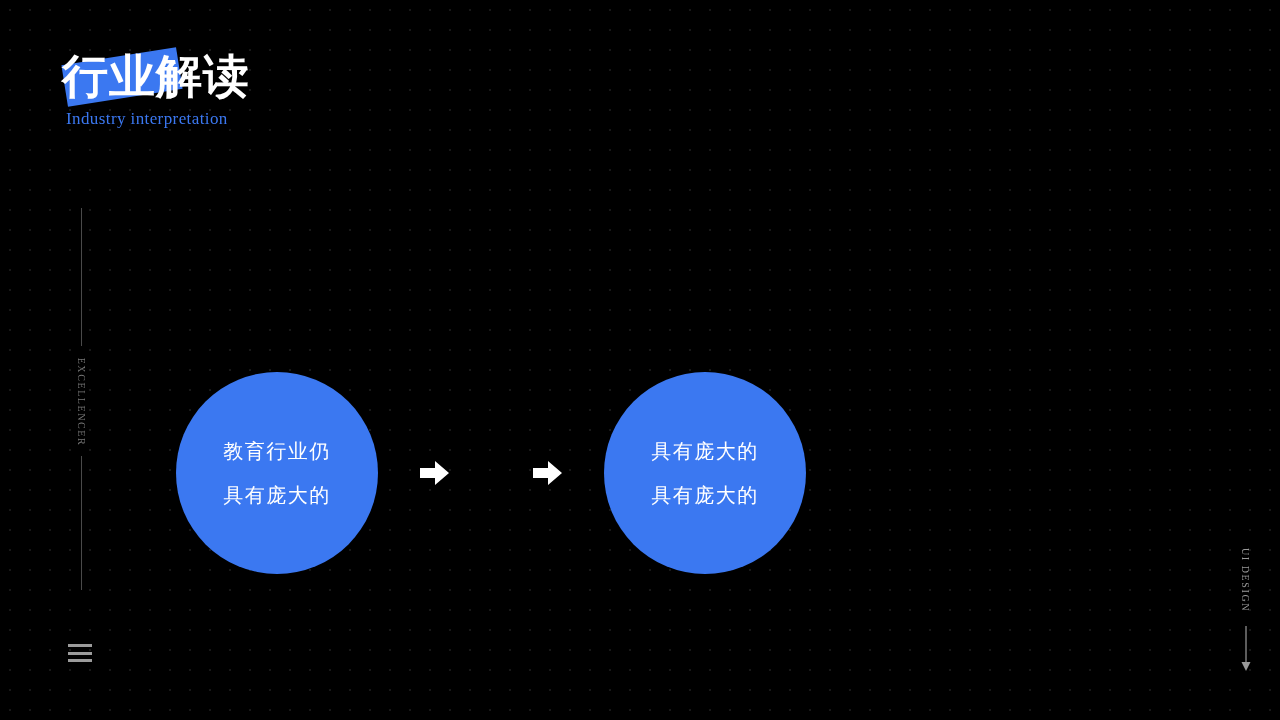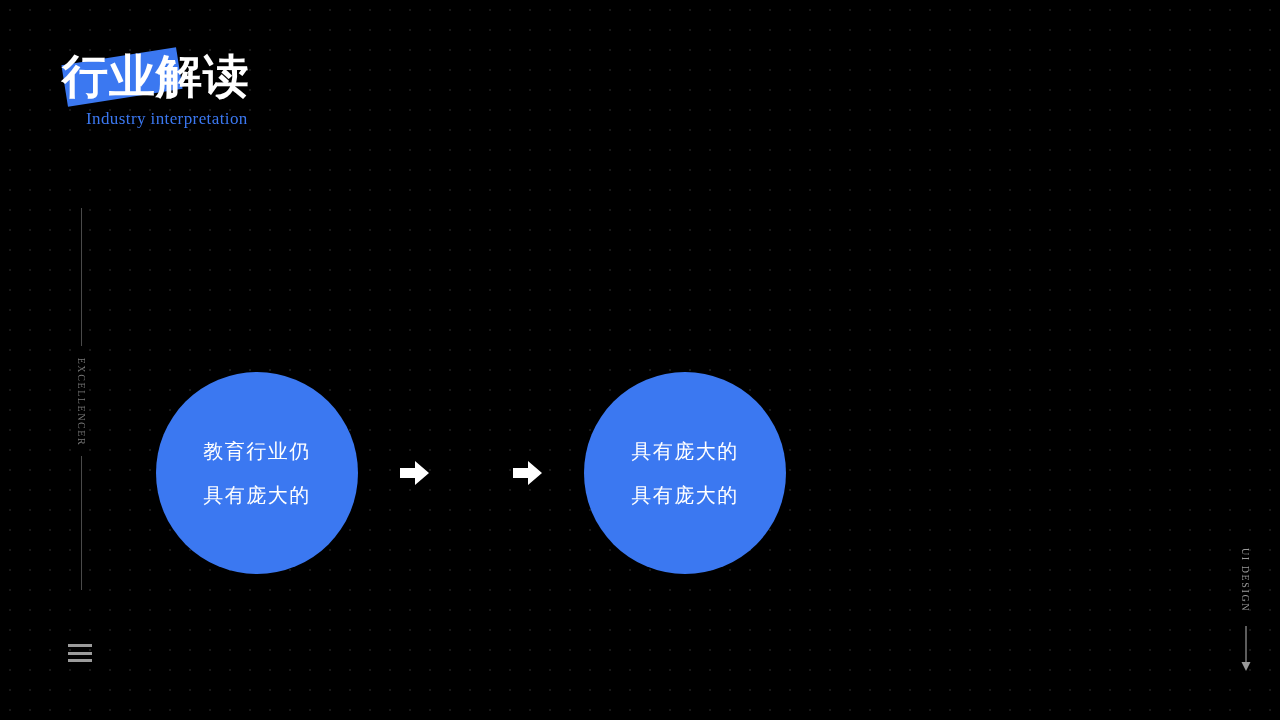--- a/index.html
+++ b/index.html
@@ -68,21 +68,20 @@
   #title-en {
     position: absolute;
     left: 4px;
     top: 62px;
     z-index: 2;
     font-size: 17px;
     line-height: 22px;
     color: #3b78f1;
     letter-spacing: 0.4px;
     white-space: nowrap;
-    margin-left: 20px;
   }
 
   
   #left-rail {
     position: absolute;
     left: 72px;
     top: 208px;
     width: 20px;
     height: 382px;
   }
@@ -138,21 +137,21 @@
     font-size: 15.5px;
     line-height: 27px;
     color: #e2e2e2;
     letter-spacing: 0.2px;
     white-space: nowrap;
   }
 
   
   #flow {
     position: absolute;
-    left: 156px;
+    left: 176px;
     top: 372px;
     width: 1000px;
     height: 202px;
     display: flex;
     align-items: center;
   }
 
   .flow-circle {
     width: 202px;
     height: 202px;

